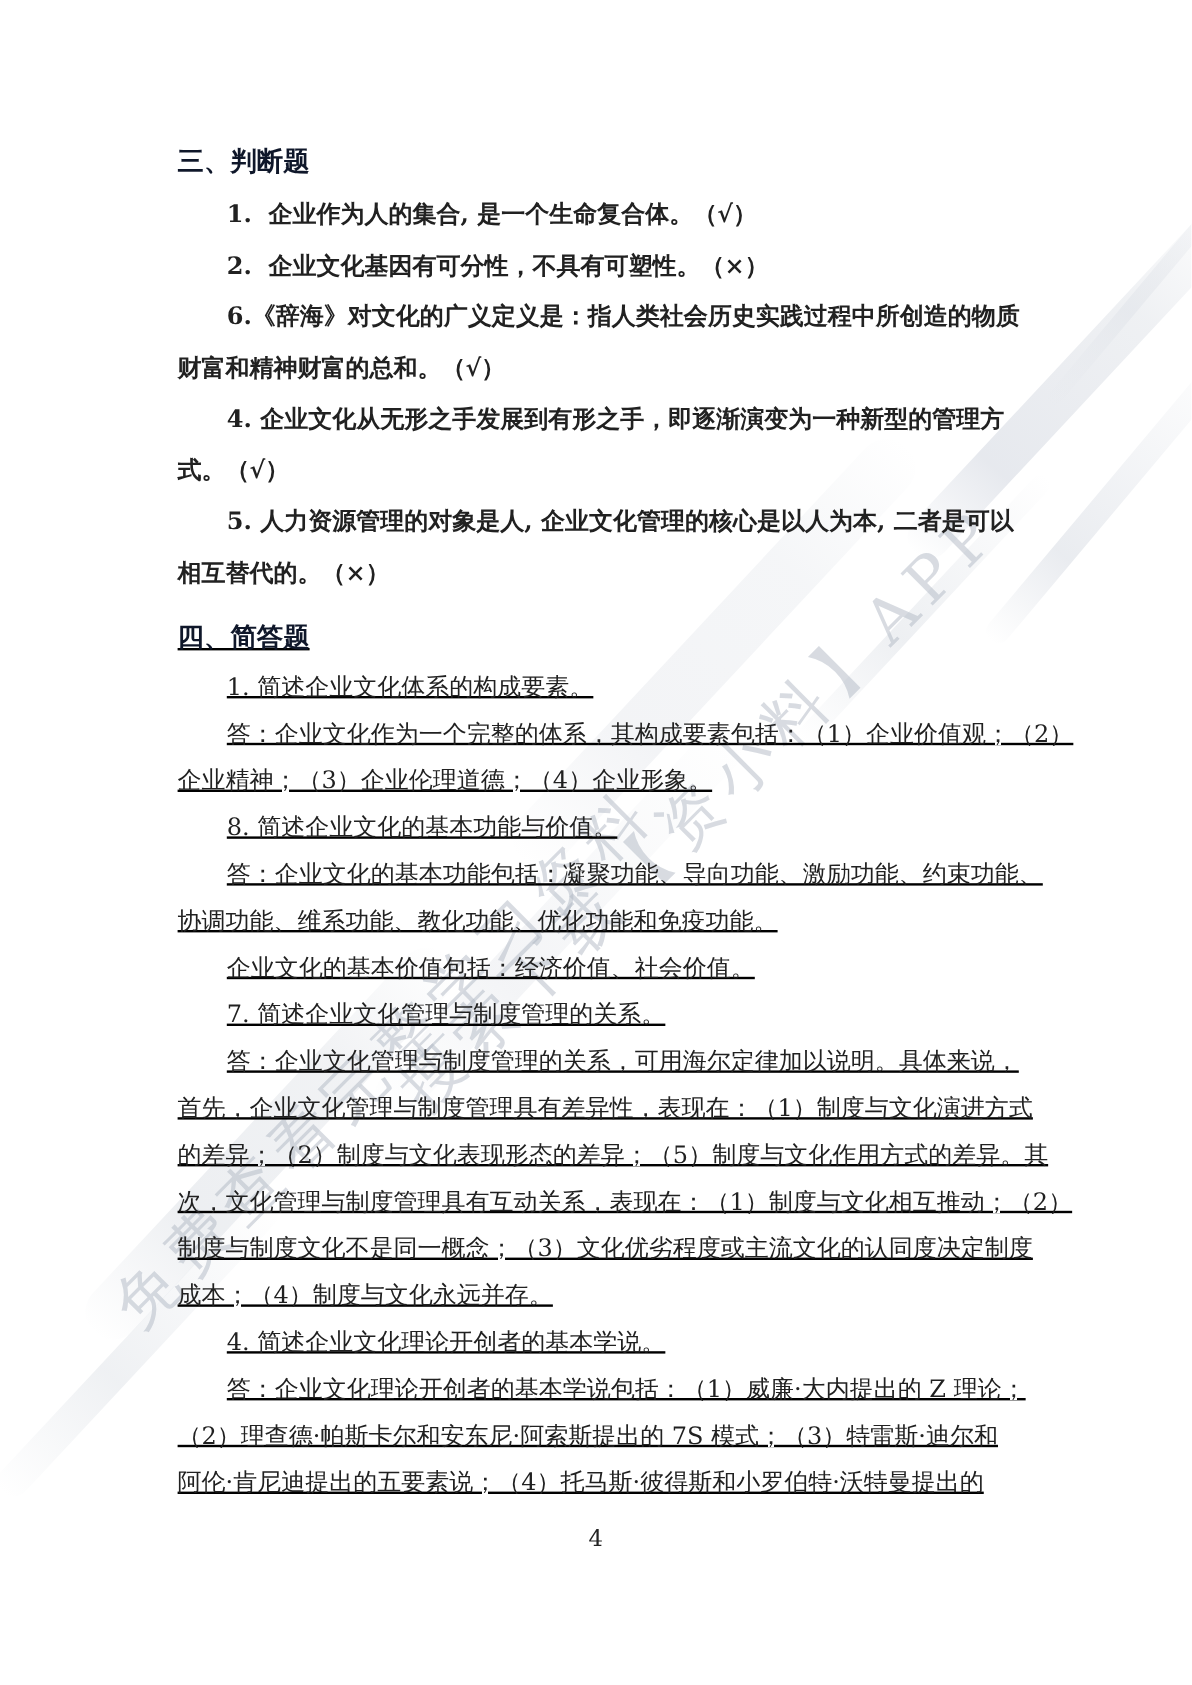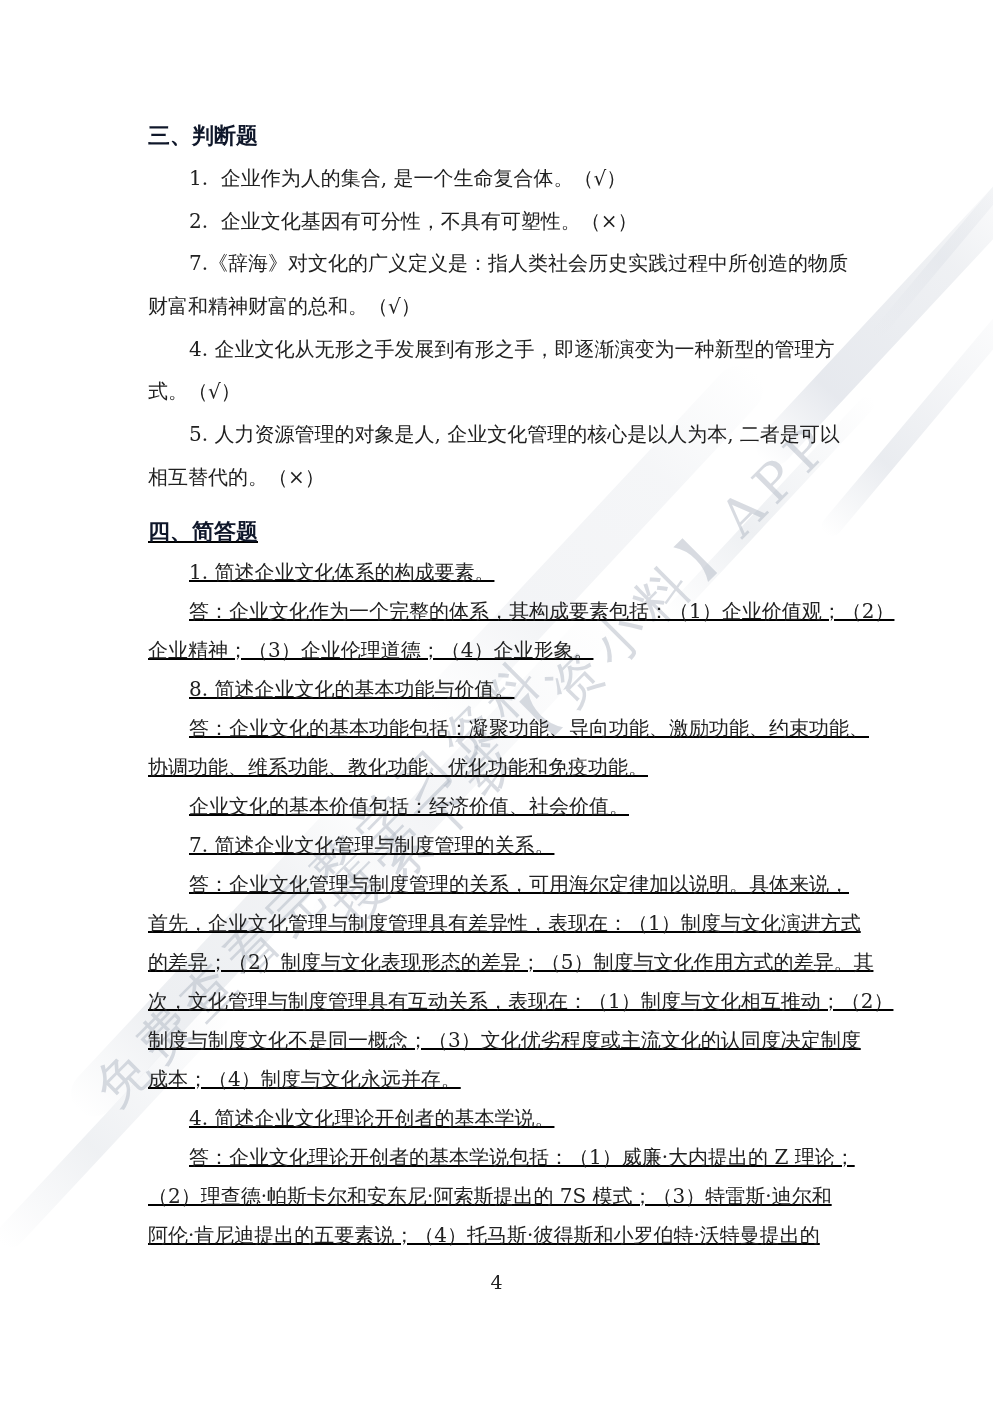--- a/index.html
+++ b/index.html
@@ -36,21 +36,21 @@
   .wm2{left:242px;top:639px;}
   
   .content{position:absolute;left:148px;top:114px;width:716px;z-index:2;}
   .heading{
     font-family:"DejaVu Sans","Liberation Sans",sans-serif;
     font-weight:700;font-size:22px;height:43px;line-height:43px;color:#0f172a;
   }
   .line{
     font-size:20px;color:#212121;white-space:pre;
   }
-  #sec-0 .line{height:42.7px;line-height:42.7px;}
+  #sec-0 .line{height:42.7px;line-height:42.7px;font-weight:bold;}
   #sec-1 .line{height:39px;line-height:39px;}
   #sec-1{margin-top:11px;text-decoration:underline;}
   .ind{padding-left:41px;}
   .pageno{
     position:absolute;left:0;right:0;top:1271px;text-align:center;z-index:2;
     font-family:"DejaVu Serif","Liberation Serif",serif;
     font-size:19px;color:#222222;
   }
 </style>
 </head>
@@ -69,21 +69,21 @@
     <div class="stroke st8"></div>
     <div class="wm wm1">免费查看完整学习资料</div>
     <div class="wm wm2">搜索下载【资小料】APP</div>
   </div>
 
   <div class="content">
     <section id="sec-0">
         <div class="heading">三、判断题</div>
         <div class="line ind">1.  企业作为人的集合, 是一个生命复合体。（√）</div>
         <div class="line ind">2.  企业文化基因有可分性，不具有可塑性。（×）</div>
-        <div class="line ind">7.《辞海》对文化的广义定义是：指人类社会历史实践过程中所创造的物质</div>
+        <div class="line ind">6.《辞海》对文化的广义定义是：指人类社会历史实践过程中所创造的物质</div>
         <div class="line">财富和精神财富的总和。（√）</div>
         <div class="line ind">4. 企业文化从无形之手发展到有形之手，即逐渐演变为一种新型的管理方</div>
         <div class="line">式。（√）</div>
         <div class="line ind">5. 人力资源管理的对象是人, 企业文化管理的核心是以人为本, 二者是可以</div>
         <div class="line">相互替代的。（×）</div>
       </section>
     <section id="sec-1">
         <div class="heading">四、简答题</div>
         <div class="line ind">1. 简述企业文化体系的构成要素。</div>
         <div class="line ind">答：企业文化作为一个完整的体系，其构成要素包括：（1）企业价值观；（2）</div>

